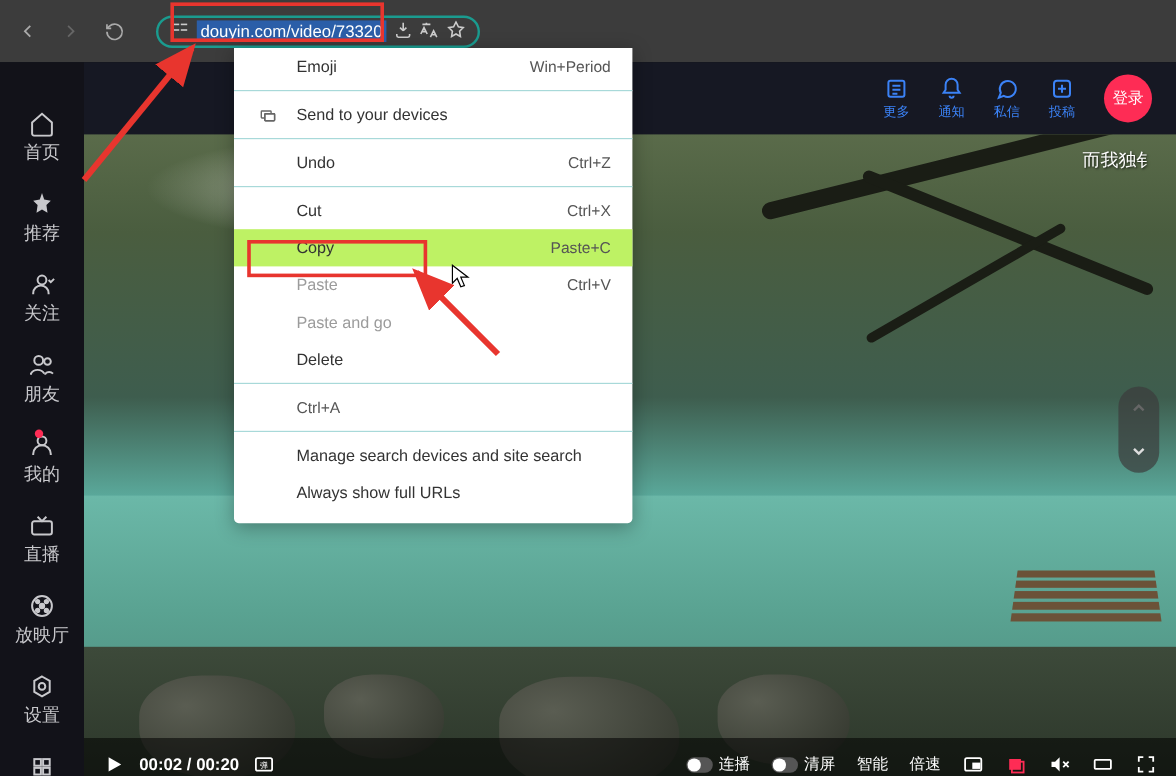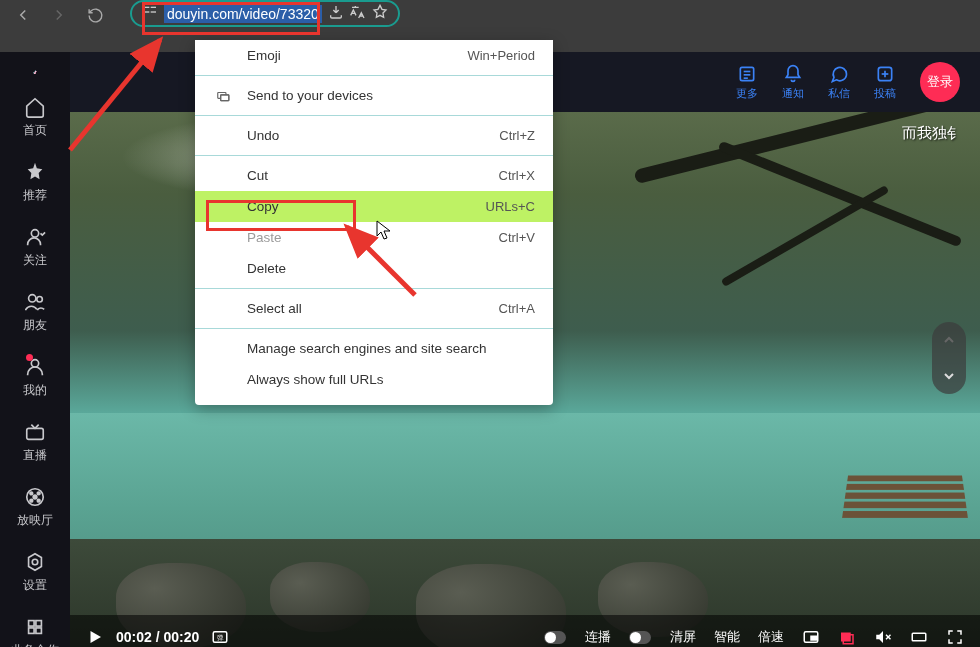--- a/index.html
+++ b/index.html
@@ -1,31 +1,31 @@
 <!DOCTYPE html>
 <html><head>
 <meta charset="utf-8">
 <style>
 * { margin: 0; padding: 0; box-sizing: border-box; font-family: -apple-system, BlinkMacSystemFont, "Segoe UI", Arial, sans-serif; }
 body { width: 980px; height: 647px; overflow: hidden; background: #000; position: relative; }
 
-.browser-bar { height: 52px; background: #3c3c3c; display: flex; align-items: flex-start; padding: 0 8px; gap: 6px; }
+.browser-bar { height: 52px; background: #3c3c3c; display: flex; align-items: center; padding: 0 8px; gap: 6px; }
 .nav-btn { width: 30px; height: 30px; display: flex; align-items: center; justify-content: center; color: #aaa; cursor: pointer; }
 .nav-btn.disabled { color: #666; }
 .url-zone { display: flex; align-items: center; background: #3c3c3c; border: 2px solid #1a9b8f; border-radius: 18px; padding: 2px 10px; gap: 6px; }
 .url-icon { color: #ccc; font-size: 13px; }
 .url-text { background: #2b5ea8; color: #fff; padding: 1px 3px; font-size: 14px; }
 .url-highlight-box { position: absolute; left: 142px; top: 2px; width: 178px; height: 33px; border: 3px solid #e8352e; pointer-events: none; z-index: 50; }
 
 .app { display: flex; height: calc(647px - 40px); background: #161823; }
 .sidebar { width: 70px; background: #121219; display: flex; flex-direction: column; align-items: center; padding-top: 18px; gap: 22px; }
 .logo { width: 28px; height: 28px; }
 .side-item { display: flex; flex-direction: column; align-items: center; gap: 4px; color: #c8c8cc; cursor: pointer; position: relative; }
 .side-item svg { width: 22px; height: 22px; }
-.side-label { font-size: 12px; }
+.side-label { font-size: 15px; }
 .red-dot { position: absolute; top: -2px; right: 14px; width: 7px; height: 7px; background: #fe2c55; border-radius: 50%; }
 
 .main { flex: 1; display: flex; flex-direction: column; position: relative; }
 .topbar { height: 60px; display: flex; align-items: center; justify-content: flex-end; padding: 0 20px; gap: 24px; background: #161823; }
 .top-item { display: flex; flex-direction: column; align-items: center; gap: 2px; color: #3b82f6; cursor: pointer; }
 .top-item svg { width: 20px; height: 20px; }
 .top-label { font-size: 11px; }
 .login-btn { width: 40px; height: 40px; border-radius: 50%; background: #fe2c55; color: #ffffff; display: flex; align-items: center; justify-content: center; font-size: 13px; cursor: pointer; }
 
 .video-area { flex: 1; position: relative; background: linear-gradient(180deg, #5a6b4a 0%, #4a5d3f 15%, #3e5d4e 40%, #5aa89a 55%, #4d9688 70%, #6b6055 90%); overflow: hidden; }
@@ -40,27 +40,27 @@
 
 .nav-pill { position: absolute; right: 14px; top: 210px; width: 34px; height: 72px; background: rgba(60,60,60,0.7); border-radius: 17px; display: flex; flex-direction: column; }
 .nav-pill-half { flex: 1; display: flex; align-items: center; justify-content: center; color: #ddd; cursor: pointer; }
 .nav-pill-half.disabled { color: #666; }
 
 .controls { position: absolute; bottom: 0; left: 0; right: 0; height: 44px; background: rgba(0,0,0,0.55); display: flex; align-items: center; padding: 0 16px; gap: 14px; color: #fff; }
 .controls-left { display: flex; align-items: center; gap: 12px; }
 .controls-right { margin-left: auto; display: flex; align-items: center; gap: 18px; }
 .time-text { font-size: 14px; font-weight: 600; }
 .ctrl-text { font-size: 13px; cursor: pointer; }
-.toggle-wrap { display: flex; align-items: center; gap: 19px; cursor: pointer; }
+.toggle-wrap { display: flex; align-items: center; gap: 5px; cursor: pointer; }
 .toggle { width: 22px; height: 13px; background: #555; border-radius: 7px; position: relative; }
 .toggle::after { content: ''; position: absolute; left: 1px; top: 1px; width: 11px; height: 11px; background: #fff; border-radius: 50%; }
 .ctrl-icon { width: 18px; height: 18px; cursor: pointer; }
 .ctrl-icon.red { color: #fe2c55; }
 
-.context-menu { position: absolute; left: 195px; top: 40px; width: 358px; background: #fff; border-radius: 0 0 4px 4px; box-shadow: 0 4px 16px rgba(0,0,0,0.3); z-index: 40; padding-bottom: 10px; }
+.context-menu { position: absolute; left: 195px; top: 40px; width: 332px; background: #fff; border-radius: 0 0 4px 4px; box-shadow: 0 4px 16px rgba(0,0,0,0.3); z-index: 40; padding-bottom: 10px; }
 .cm-item { display: flex; align-items: center; padding: 8px 18px; font-size: 13.5px; color: #333; cursor: pointer; }
 .cm-item:hover, .cm-item.hovered { background: #bef264; }
 .cm-item.disabled { color: #9b9b9b; cursor: default; }
 .cm-icon { width: 20px; margin-right: 14px; display: flex; align-items: center; justify-content: center; color: #666; }
 .cm-icon.blank { visibility: hidden; }
 .cm-label { flex: 1; }
 .cm-shortcut { color: #555; font-size: 13px; }
 .cm-sep { height: 1px; background: #a8d9d9; margin: 4px 0; }
 
 .copy-highlight { position: absolute; left: 206px; top: 200px; width: 150px; height: 31px; border: 3px solid #e8352e; z-index: 45; pointer-events: none; }
@@ -330,41 +330,44 @@
     </div>
     <div class="cm-sep"></div>
     <div class="cm-item">
       <span class="cm-icon blank">.</span>
       <span class="cm-label">Cut</span>
       <span class="cm-shortcut">Ctrl+X</span>
     </div>
     <div class="cm-item hovered">
       <span class="cm-icon blank">.</span>
       <span class="cm-label">Copy</span>
-      <span class="cm-shortcut">URLs+C</span>
+      <span class="cm-shortcut">Paste+C</span>
     </div>
     <div class="cm-item disabled">
       <span class="cm-icon blank">.</span>
       <span class="cm-label">Paste</span>
       <span class="cm-shortcut">Ctrl+V</span>
     </div>
+    <div class="cm-item disabled">
+      <span class="cm-icon blank">.</span>
+      <span class="cm-label">Paste and go</span>
+    </div>
     <div class="cm-item">
       <span class="cm-icon blank">.</span>
       <span class="cm-label">Delete</span>
     </div>
     <div class="cm-sep"></div>
     <div class="cm-item">
       <span class="cm-icon blank">.</span>
-      <span class="cm-label">Select all</span>
       <span class="cm-shortcut">Ctrl+A</span>
     </div>
     <div class="cm-sep"></div>
     <div class="cm-item">
       <span class="cm-icon blank">.</span>
-      <span class="cm-label">Manage search engines and site search</span>
+      <span class="cm-label">Manage search devices and site search</span>
     </div>
     <div class="cm-item">
       <span class="cm-icon blank">.</span>
       <span class="cm-label">Always show full URLs</span>
     </div>
   </div>
 
 <div class="copy-highlight"></div>
 
 <svg class="arrow-annot" style="left:60px;top:30px" width="130" height="130">

